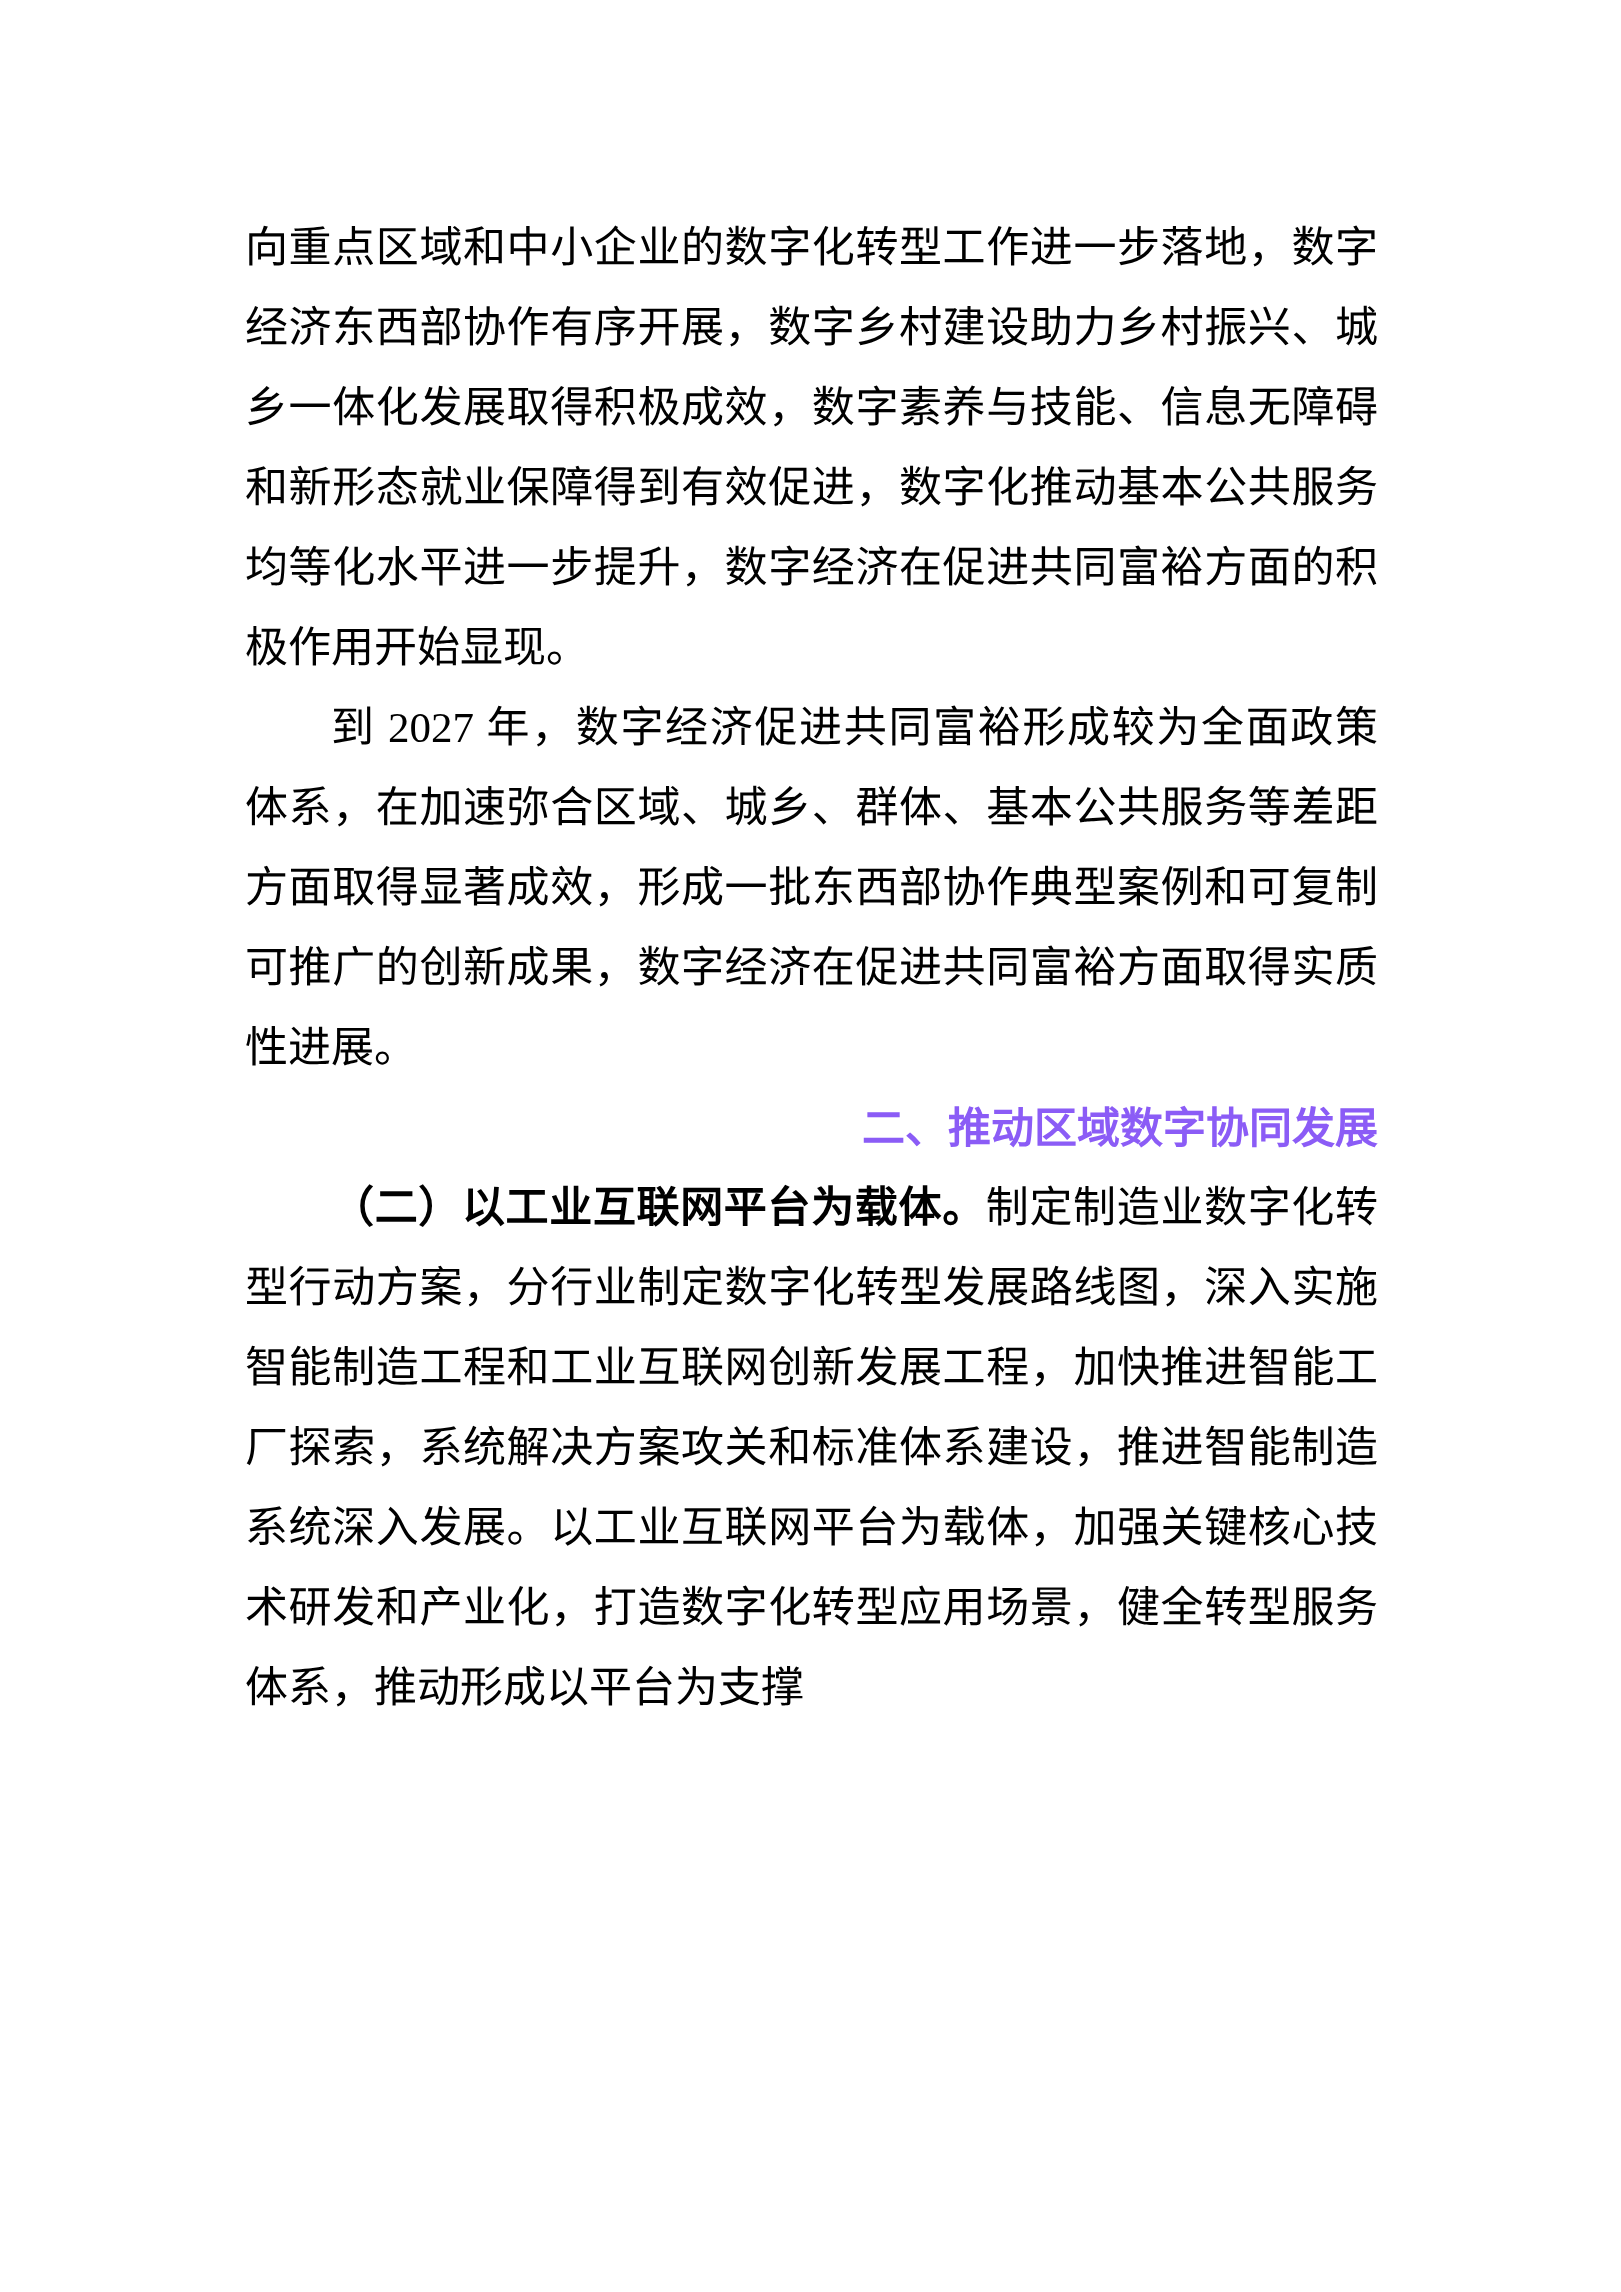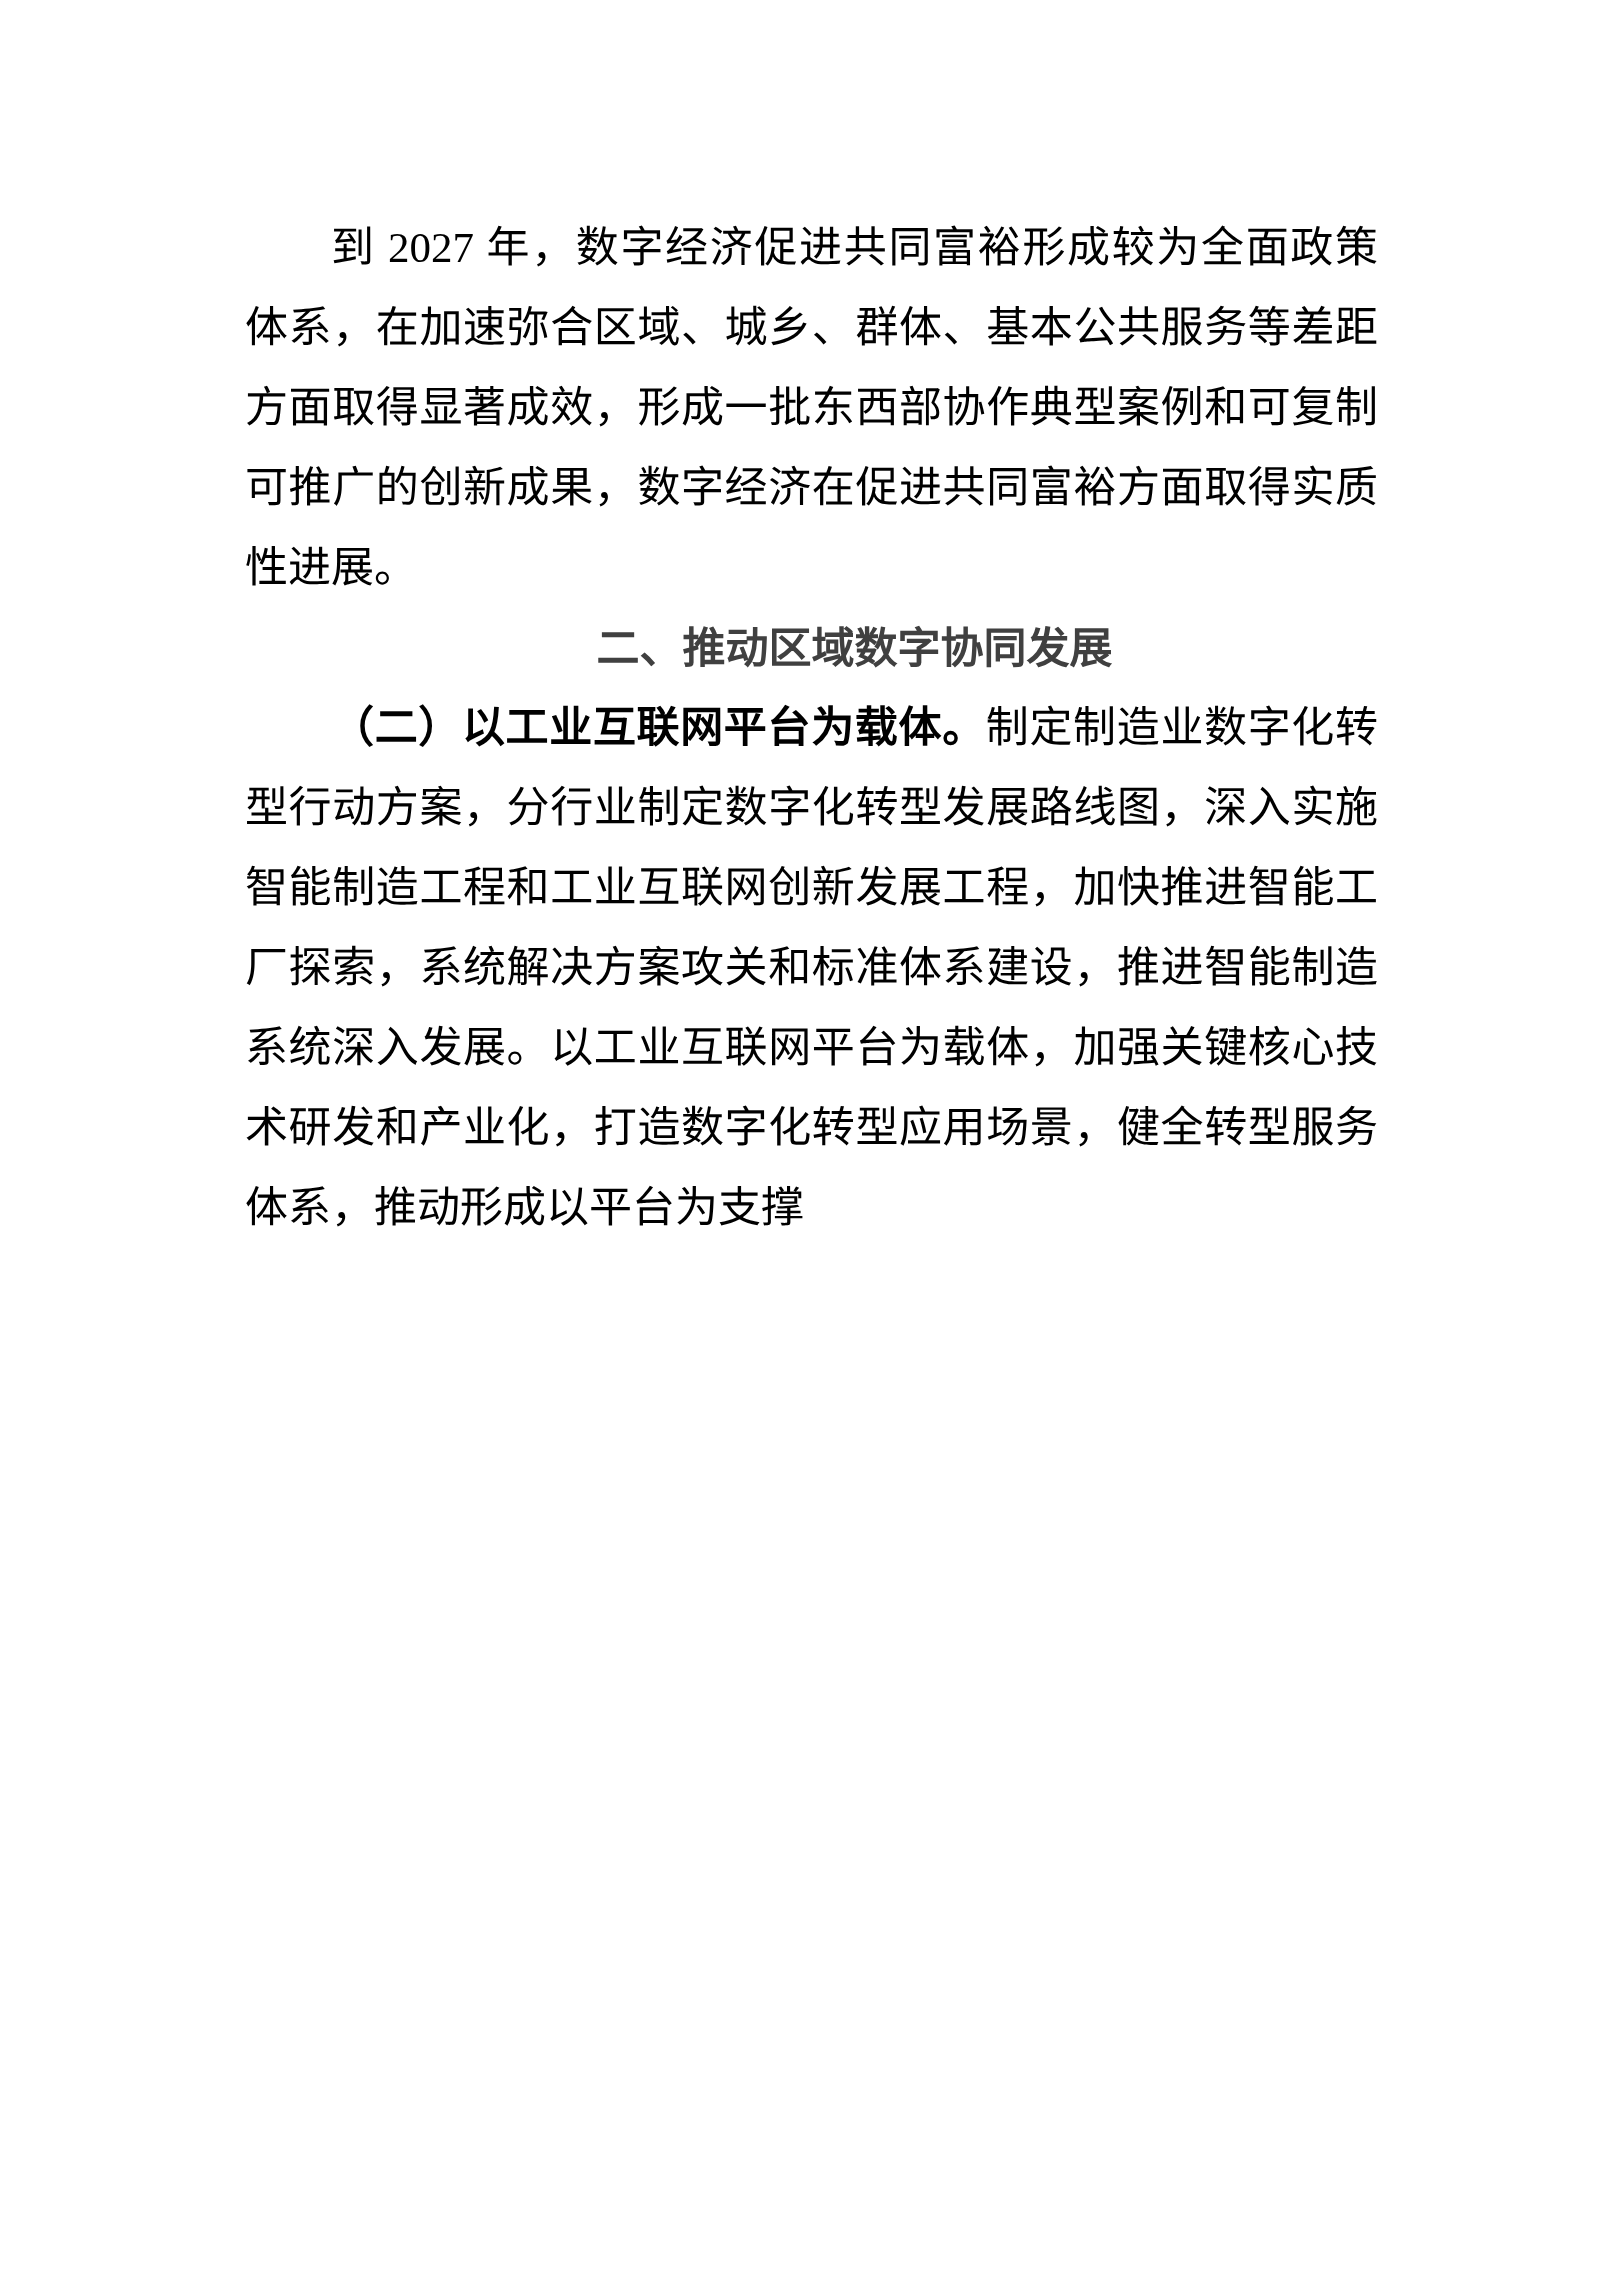--- a/index.html
+++ b/index.html
@@ -34,33 +34,34 @@
       text-indent: 86px;
     }
     .section-heading {
       margin: 0;
       padding: 0;
       text-indent: 86px;
       font-family: "Liberation Sans", "DejaVu Sans", sans-serif;
       font-size: 43px;
       line-height: 80px;
       font-weight: 700;
-      color: #404040;
-      text-align: center;
+      color: #8b5cf6;
+      text-align: right;
     }
     .para-lead {
       font-weight: 700;
     }
   </style>
 </head>
 <body>
 
 <div class="page">
   <div class="text-block">
 
+    <p class="para">向重点区域和中小企业的数字化转型工作进一步落地，数字经济东西部协作有序开展，数字乡村建设助力乡村振兴、城乡一体化发展取得积极成效，数字素养与技能、信息无障碍和新形态就业保障得到有效促进，数字化推动基本公共服务均等化水平进一步提升，数字经济在促进共同富裕方面的积极作用开始显现。</p>
 
     <p class="para indent">到 2027 年，数字经济促进共同富裕形成较为全面政策体系，在加速弥合区域、城乡、群体、基本公共服务等差距方面取得显著成效，形成一批东西部协作典型案例和可复制可推广的创新成果，数字经济在促进共同富裕方面取得实质性进展。</p>
 
     <h2 class="section-heading">二、推动区域数字协同发展</h2>
 
 
     <p class="para indent"><span class="para-lead">（二）以工业互联网平台为载体。</span><span>制定制造业数字化转型行动方案，分行业制定数字化转型发展路线图，深入实施智能制造工程和工业互联网创新发展工程，加快推进智能工厂探索，系统解决方案攻关和标准体系建设，推进智能制造系统深入发展。以工业互联网平台为载体，加强关键核心技术研发和产业化，打造数字化转型应用场景，健全转型服务体系，推动形成以平台为支撑</span></p>
 
   </div>
 </div>

